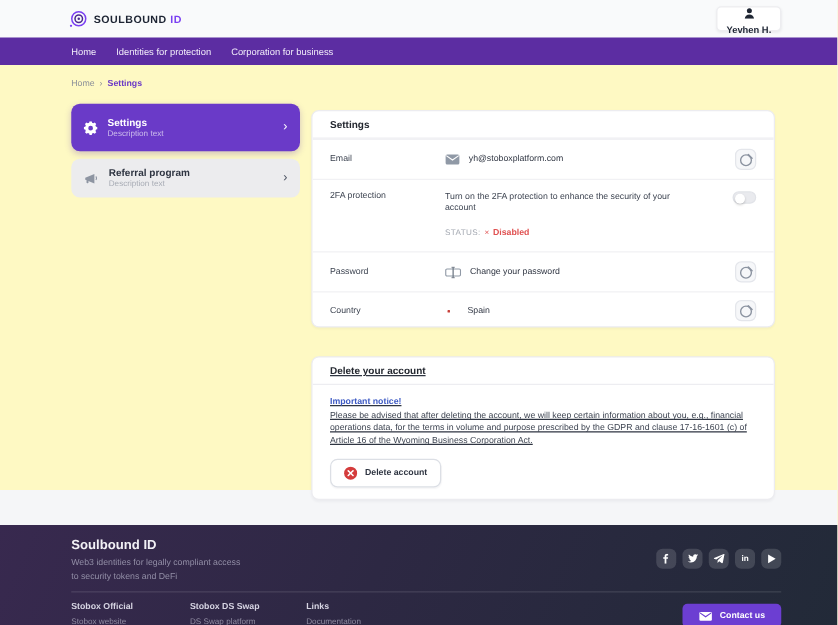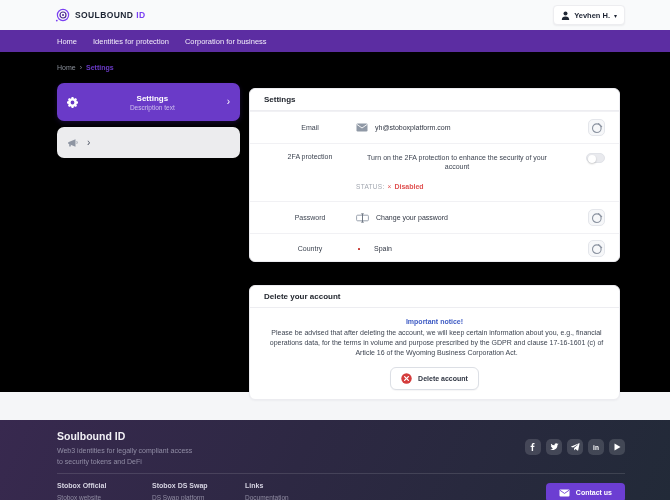--- a/index.html
+++ b/index.html
@@ -18,34 +18,34 @@
     position:absolute; top:0; left:0; width:670px; height:30px;
     background:#f9fafb; display:flex; align-items:center;
   }
   .logo { display:flex; align-items:center; gap:5px; margin-left:55px; }
   .logo-text { font-size:8.5px; font-weight:bold; letter-spacing:.4px; color:#1d2433; }
   .logo-text .accent { color:#7a3ff2;margin-top:12px; }
   .user-chip {
     position:absolute; right:45px; top:5px; height:20px;
     background:#ffffff; border:1px solid #ededf0; border-radius:4px;
     box-shadow:0 1px 2px rgba(20,20,40,.06);
-    display:flex; align-items:center; gap:4px; padding:0 7px; cursor:pointer;
+    display:flex; align-items:center; gap:4px; padding:0 7px; cursor:pointer;flex-direction:column;
   }
   .user-name { font-size:7.5px; font-weight:bold; color:#1d2433; }
   .caret { font-size:6px; color:#1d2433; }
 
   
   .nav {
     position:absolute; top:30px; left:0; width:670px; height:22px;
     background:#5c2da2; display:flex; align-items:center; gap:16px; padding-left:57px;
   }
   .nav-item { color:#f2edfa; font-size:7.5px; cursor:pointer; }
 
   
-  .content { position:absolute; top:52px; left:0; width:670px; height:340px; background:#000000;text-align:center; }
+  .content { position:absolute; top:52px; left:0; width:670px; height:340px; background:#fef9c3; }
   .breadcrumb { position:absolute; left:57px; top:12px; font-size:7px; display:flex; gap:4px; align-items:center; }
   .bc-home { color:#8a8f99; cursor:pointer; }
   .bc-sep { color:#8a8f99; font-size:7px; }
   .bc-current { color:#6a39c6; font-weight:bold; }
 
   
   .sidebar { position:absolute; left:57px; top:31px; width:183px; display:flex; flex-direction:column; gap:6px; }
   .side-card {
     border-radius:7px; display:flex; align-items:center; padding:0 10px; gap:8px; cursor:pointer;
   }
@@ -62,21 +62,21 @@
   .active .chev { color:#ffffff; }
   .inactive .chev { color:#4a5160; }
 
   
   .panel {
     position:absolute; left:249px; width:371px; background:#ffffff;
     border:1px solid #ececf0; border-radius:6px; overflow:hidden;
     box-shadow:0 1px 2px rgba(30,30,60,.04);
   }
   .panel-settings { top:36px; height:174px; }
-  .panel-delete { top:233px; height:115px; }
+  .panel-delete { top:233px; height:115px;text-decoration:underline; }
   .panel-title { height:22px; display:flex; align-items:center; padding:0 14px; font-size:8px; font-weight:bold; color:#23272f; border-bottom:1px solid #ededf1; }
 
   .row { display:flex; align-items:center; padding:0 14px; border-top:1px solid #f1f1f4; }
   .row:first-of-type { border-top:none; }
   .row-label { width:92px; flex:none; font-size:7px; color:#3d4451; }
   .row-val { font-size:7px; color:#2f3542; }
   .row-icon { margin-right:7px; display:flex; align-items:center; }
   .row-email { height:32px; }
   .row-2fa { height:58px; align-items:flex-start; padding-top:9px; }
   .row-pass { height:32px; }
@@ -202,20 +202,24 @@
         </span>
         <span class="chev">›</span>
       </div>
       <div class="side-card inactive">
         <span>
           <svg width="12" height="10" viewBox="0 0 12 10">
             <path fill="#8e95a2" d="M8.5 1.2 1.2 4.2v1.6l7.3 3V1.2z"></path>
             <rect x="2.2" y="5.9" width="1.6" height="2.6" rx="0.6" fill="#8e95a2"></rect>
             <path d="M9.6 3.2c.8.6.8 2 0 2.6" stroke="#8e95a2" stroke-width="0.9" fill="none"></path>
           </svg>
+        </span>
+        <span class="txt">
+          <span class="side-title">Referral program</span>
+          <span class="side-desc">Description text</span>
         </span>
         <span class="chev">›</span>
       </div>
     </div>
 
     <div class="panel panel-settings">
       <div class="panel-title">Settings</div>
 
       <div class="row row-email">
         <span class="row-label">Email</span>

